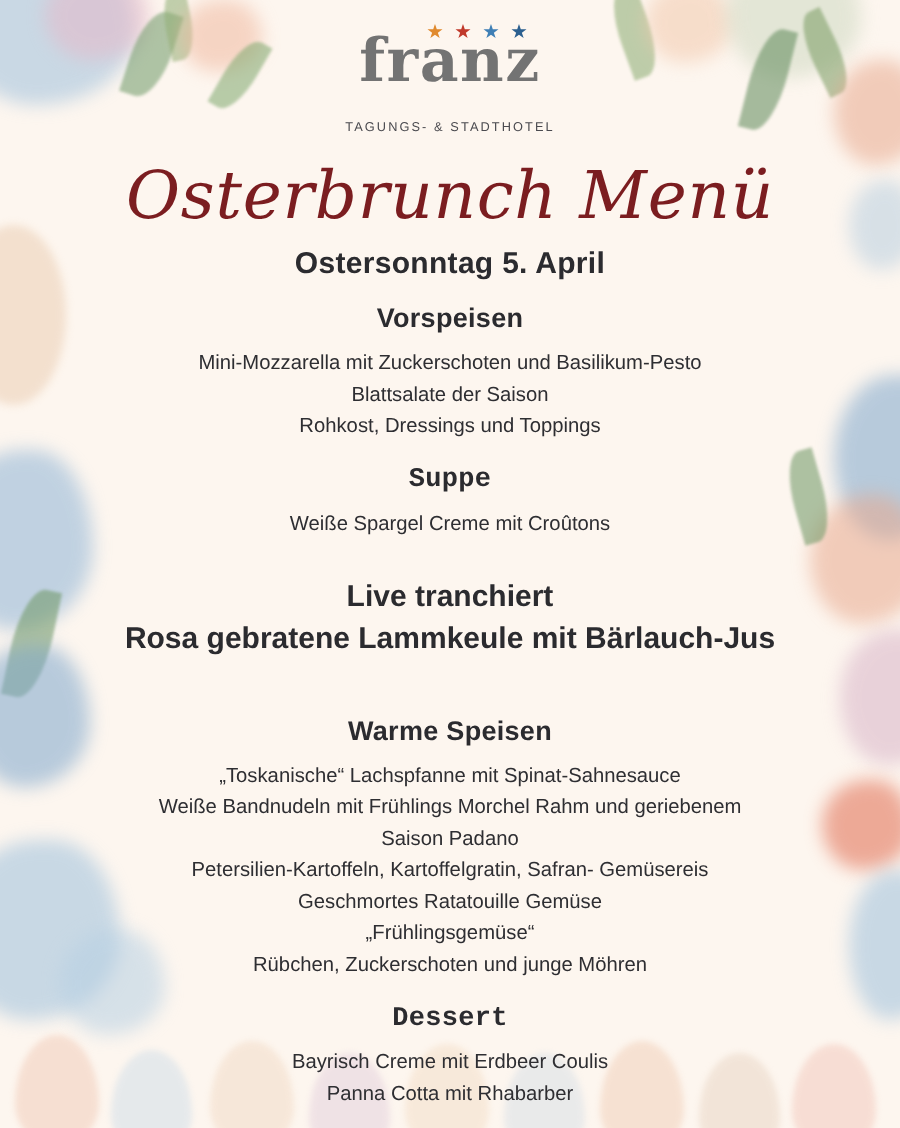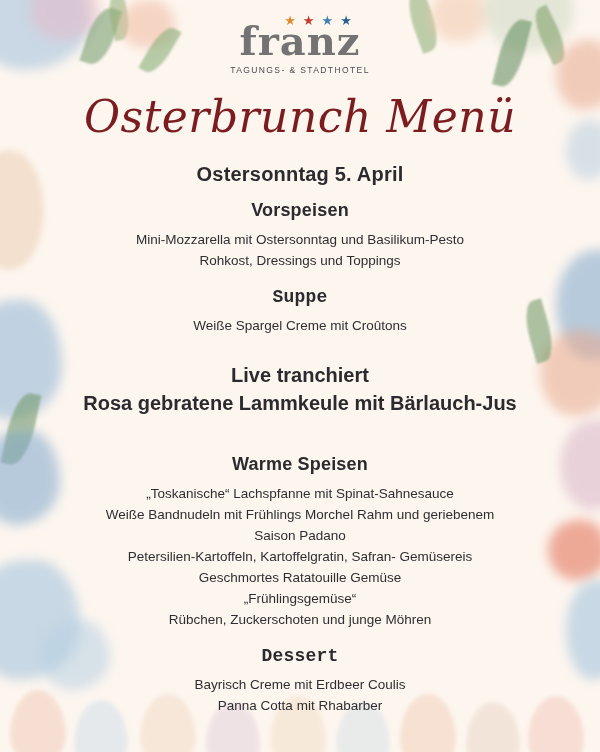--- a/index.html
+++ b/index.html
@@ -82,39 +82,39 @@
     font-size: 40px;
     font-weight: bold;
     letter-spacing: 1px;
     color: #737373;
     line-height: 40px;
   }
   .logo-sub {
     font-size: 8.5px;
     letter-spacing: 1.4px;
     color: #4a4a4f;
-    margin-top: 4px;
+    margin-top: 18px;
   }
 
   .title {
     font-family: "DejaVu Serif", serif;
     font-style: italic;
     font-size: 44px;
     line-height: 52px;
     color: #7b1d20;
     margin: 16px 0 2px 0;
     font-weight: normal;
     letter-spacing: 0.5px;
   }
 
   .subtitle {
     font-size: 20px;
     font-weight: bold;
     color: #2b2b2f;
-    margin: 20px 0 14px 0;
+    margin: 8px 0 14px 0;
     letter-spacing: 0.2px;
   }
 
   .section-head {
     font-size: 18px;
     font-weight: bold;
     color: #2b2b2f;
     margin: 12px 0 8px 0;
     letter-spacing: 0.2px;
   }
@@ -199,21 +199,22 @@
       <span class="star s4">★</span>
     </div>
     <div class="logo-word">franz</div>
     <div class="logo-sub">TAGUNGS- &amp; STADTHOTEL</div>
   </div>
 
   <h1 class="title">Osterbrunch Menü</h1>
   <div class="subtitle">Ostersonntag  5. April</div>
 
   <div class="section-head">Vorspeisen</div>
-  <p class="item">Mini-Mozzarella mit Ostersonntag und Basilikum-Pesto</p>
+  <p class="item">Mini-Mozzarella mit Zuckerschoten und Basilikum-Pesto</p>
+  <p class="item">Blattsalate der Saison</p>
   <p class="item">Rohkost, Dressings und Toppings</p>
 
   <div class="section-head tight">Suppe</div>
   <p class="item">Weiße Spargel Creme mit Croûtons</p>
 
   <div class="live-block">
     <div class="live-line1">Live tranchiert</div>
     <div class="live-line2">Rosa gebratene Lammkeule mit Bärlauch-Jus</div>
   </div>
 

